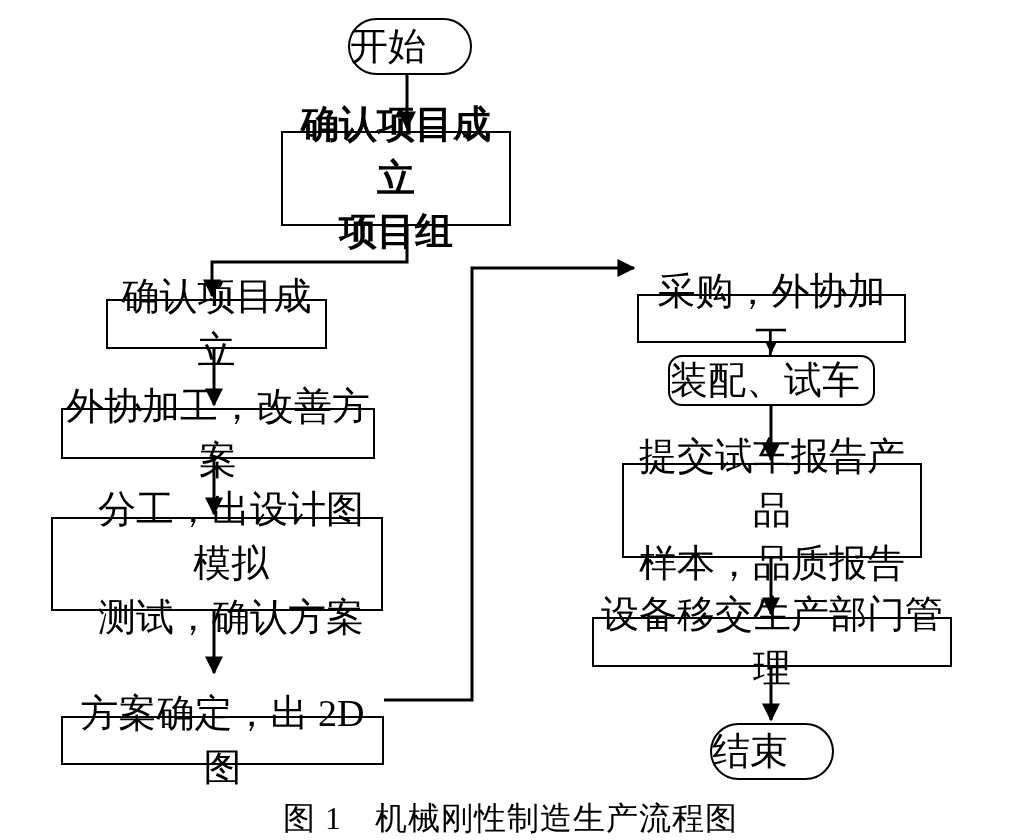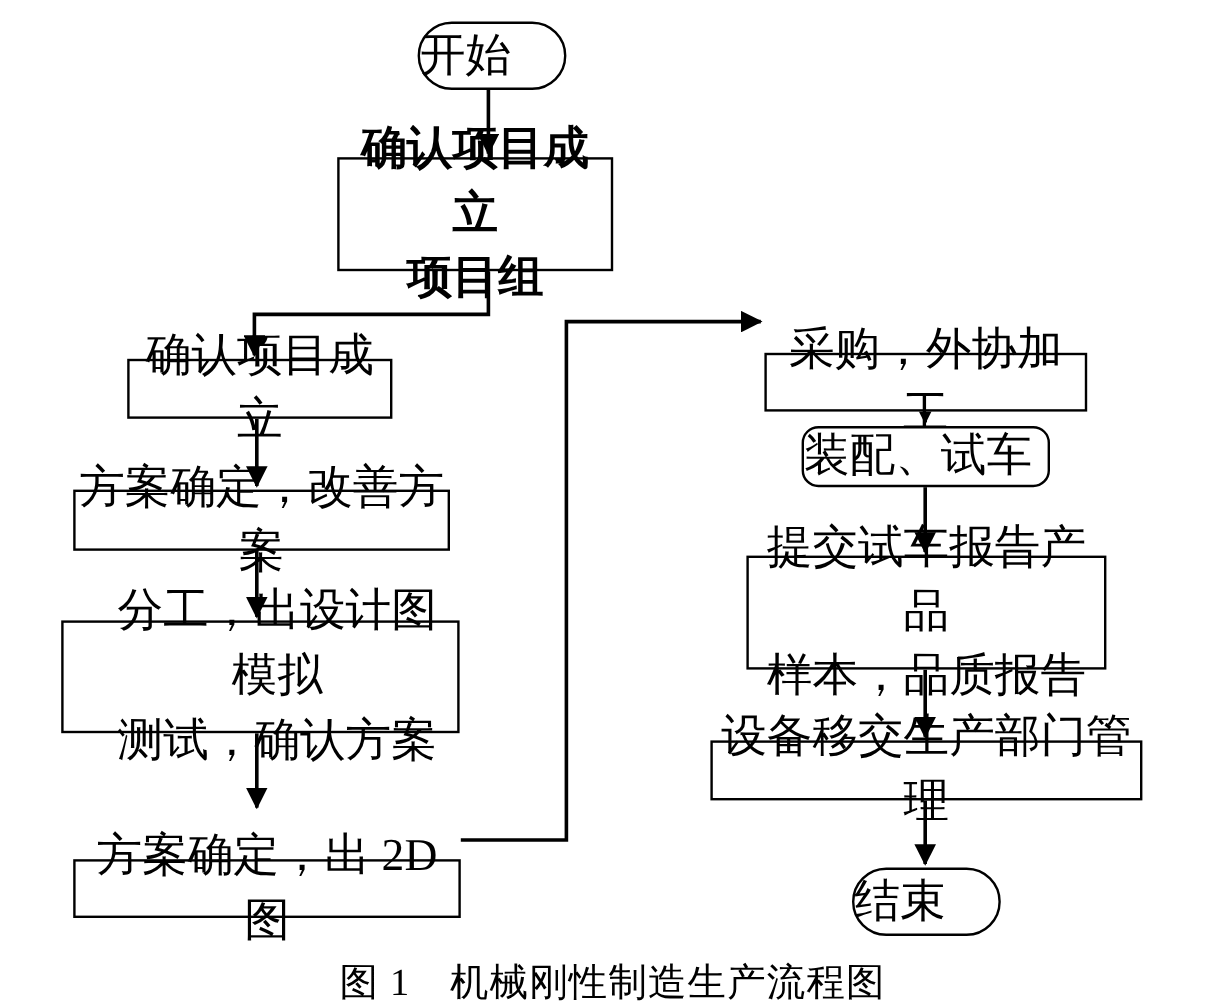--- a/index.html
+++ b/index.html
@@ -74,21 +74,21 @@
   <div class="node" style="left:281px; top:131px; width:230px; height:95px;font-weight:bold;">
     <span>确认项目成立
 项目组</span>
   </div>
 
   <div class="node" style="left:106px; top:299px; width:221px; height:50px;">
     <span>确认项目成立</span>
   </div>
 
   <div class="node" style="left:61px; top:408px; width:314px; height:51px;">
-    <span>方案确定，改善方案</span>
+    <span>外协加工，改善方案</span>
   </div>
 
   <div class="node" style="left:51px; top:517px; width:332px; height:94px;padding-left:28px;">
     <span>分工，出设计图模拟
 测试，确认方案</span>
   </div>
 
   <div class="node" style="left:61px; top:716px; width:323px; height:49px;">
     <span>方案确定，出 2D 图</span>
   </div>

